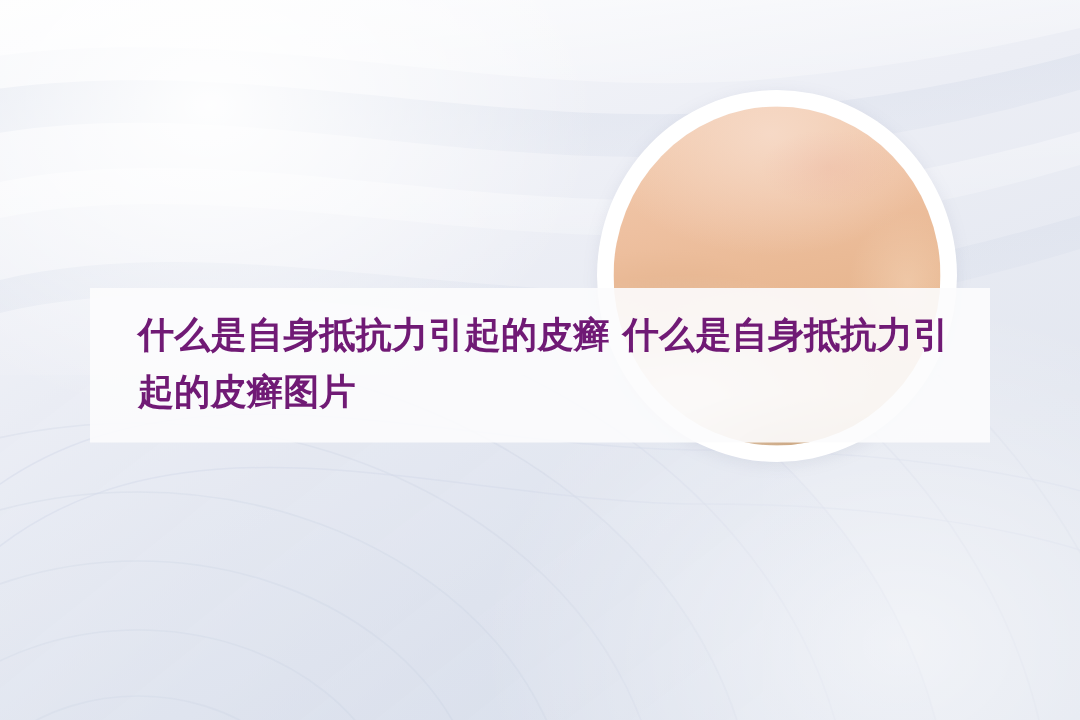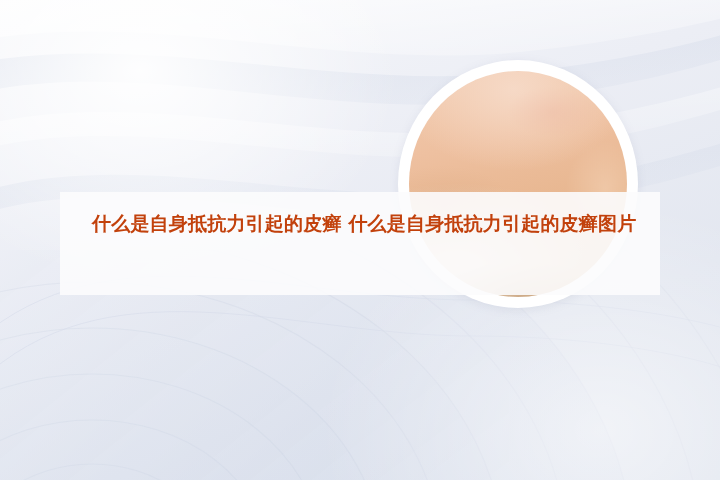--- a/index.html
+++ b/index.html
@@ -100,22 +100,22 @@
     top: 192px;
     width: 600px;
     height: 103px;
     background: rgba(252,252,253,0.90);
   }
   .caption-text {
     position: absolute;
     left: 92px;
     top: 204px;
     width: 552px;
-    color: #c2410c;
-    font-size: 19px;
+    color: #701a75;
+    font-size: 24px;
     font-weight: bold;
     line-height: 38px;
     letter-spacing: 0.2px;
     white-space: pre-wrap;
   }
 </style>
 </head>
 <body>
 
 <div id="stage">

